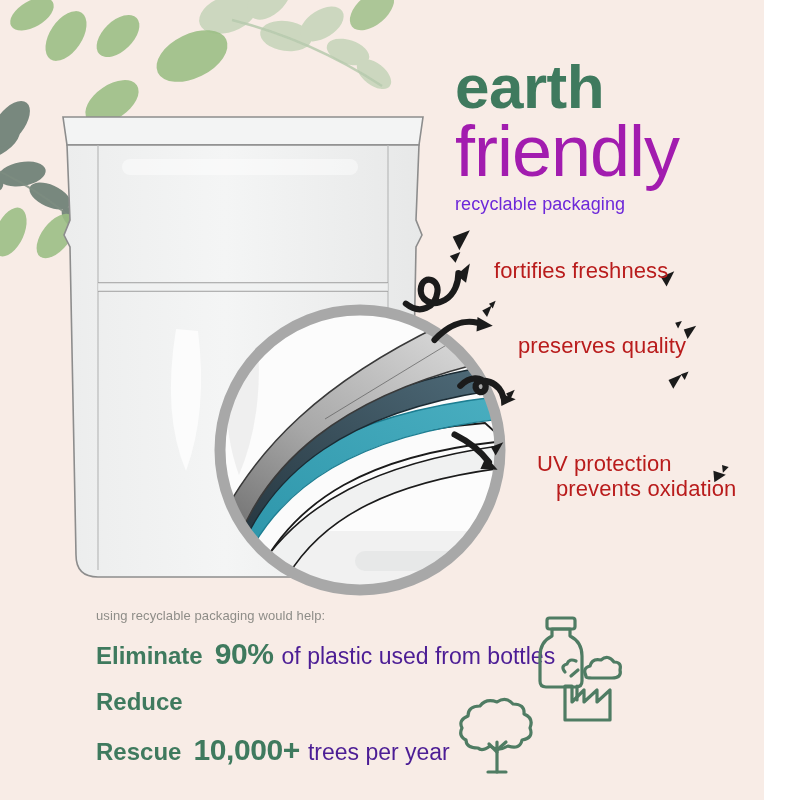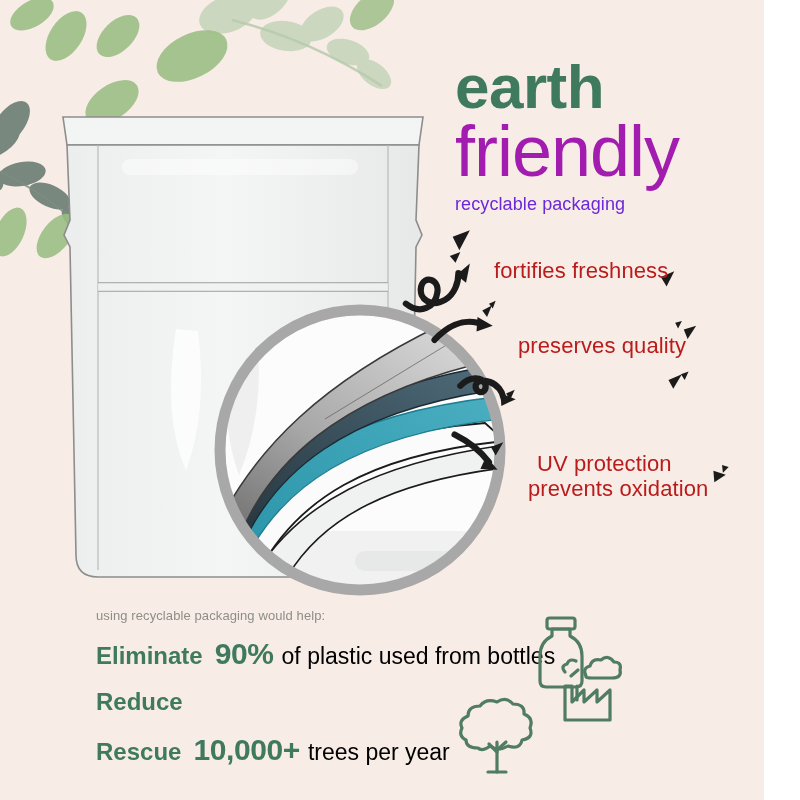--- a/index.html
+++ b/index.html
@@ -91,21 +91,21 @@
   .feature {
     position: absolute;
     font-size: 22px;
     color: #b91c1c;
     white-space: nowrap;
     letter-spacing: 0.1px;
   }
   .f1 { left: 494px; top: 258px; }
   .f2 { left: 518px; top: 333px; }
   .f3 { left: 537px; top: 403px; margin-top: 48px; }
-  .f4 { left: 528px; top: 476px; }
+  .f4 { left: 556px; top: 476px; }
 
   .arrow-layer,
   .sparkle-layer {
     position: absolute;
     inset: 0;
     pointer-events: none;
   }
 
   
   .stats {
@@ -135,21 +135,21 @@
   .stat-value {
     font-size: 30px;
     font-weight: 700;
     color: #3f7a5e;
     letter-spacing: -0.4px;
     margin-right: 8px;
   }
   .stat-rest {
     font-size: 23px;
     font-weight: 400;
-    color: #000000;
+    color: #4c1d95;
   }
 
   .stat-icons {
     position: absolute;
     left: 0;
     top: 0;
     width: 800px;
     height: 800px;
     pointer-events: none;
   }

